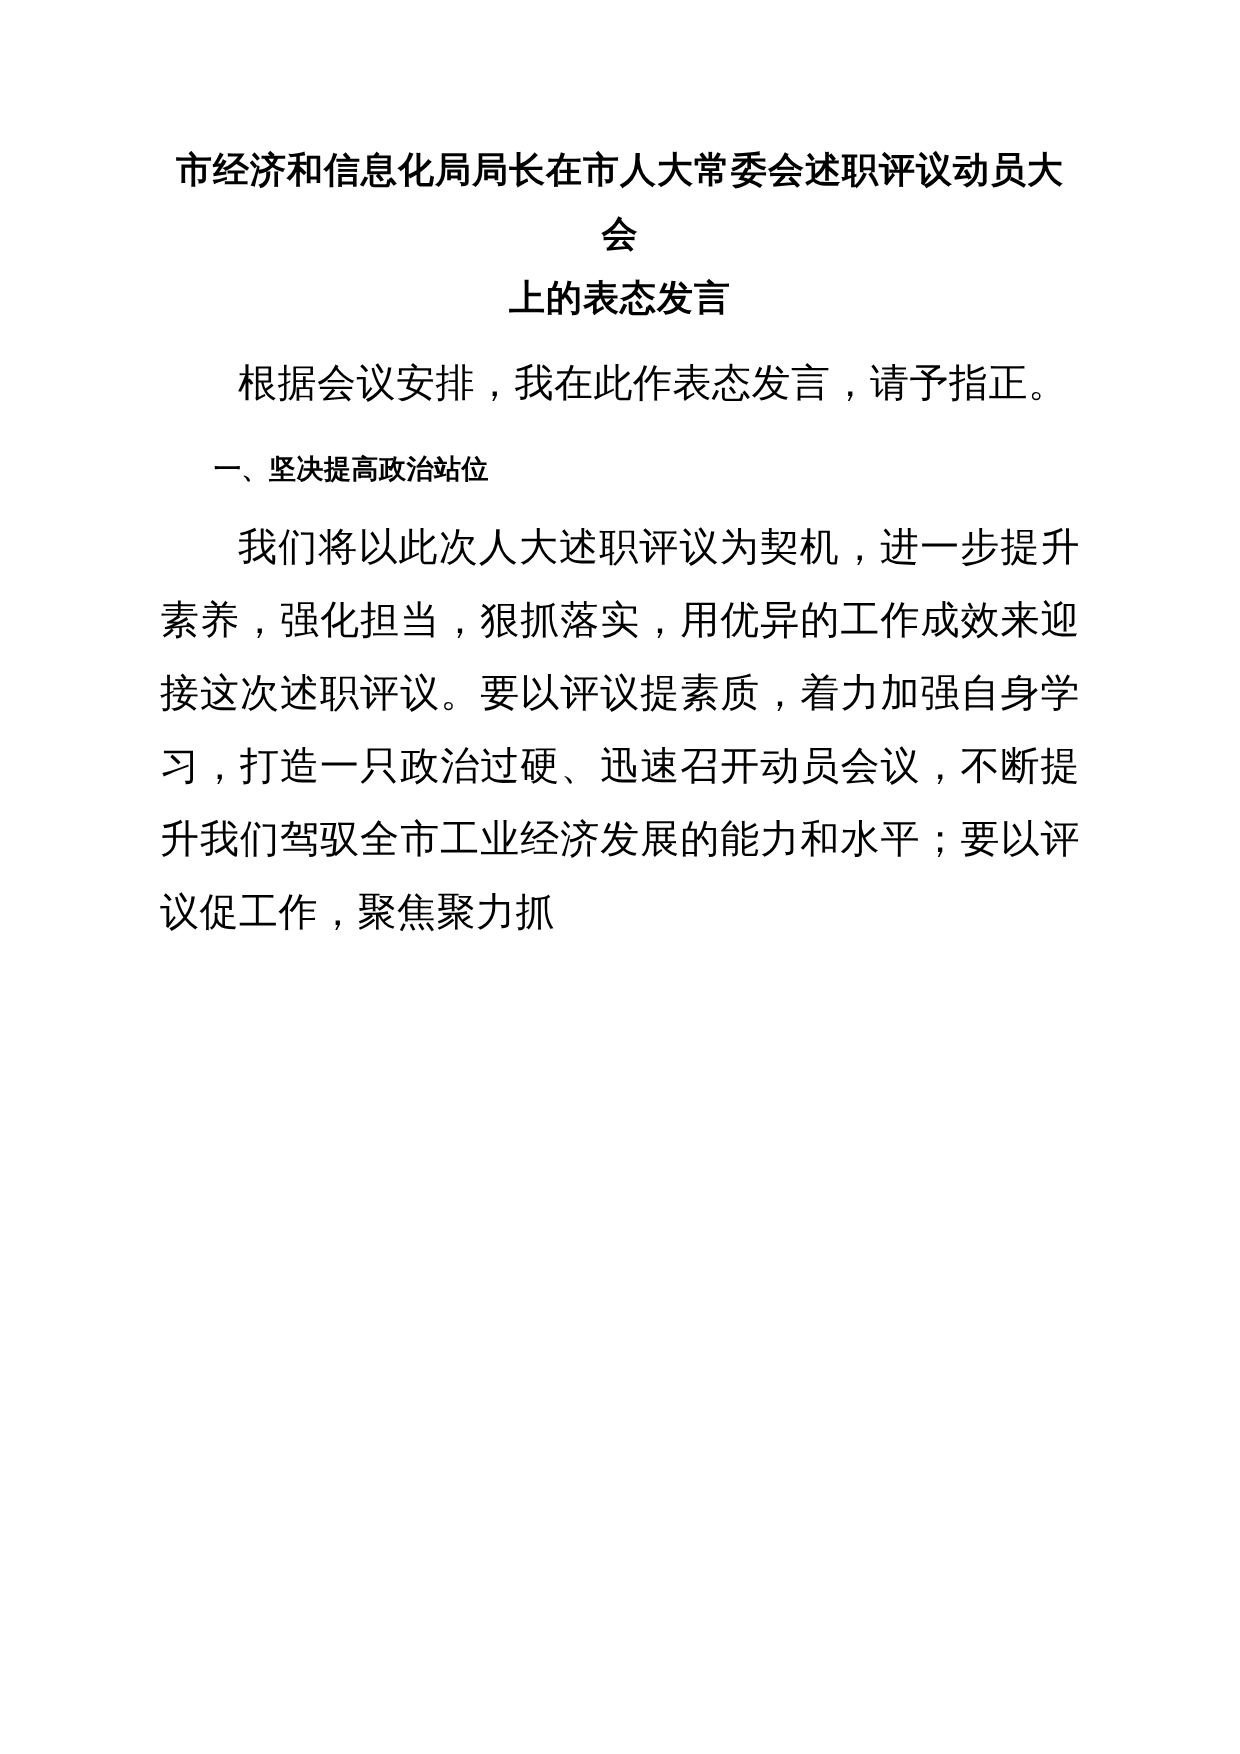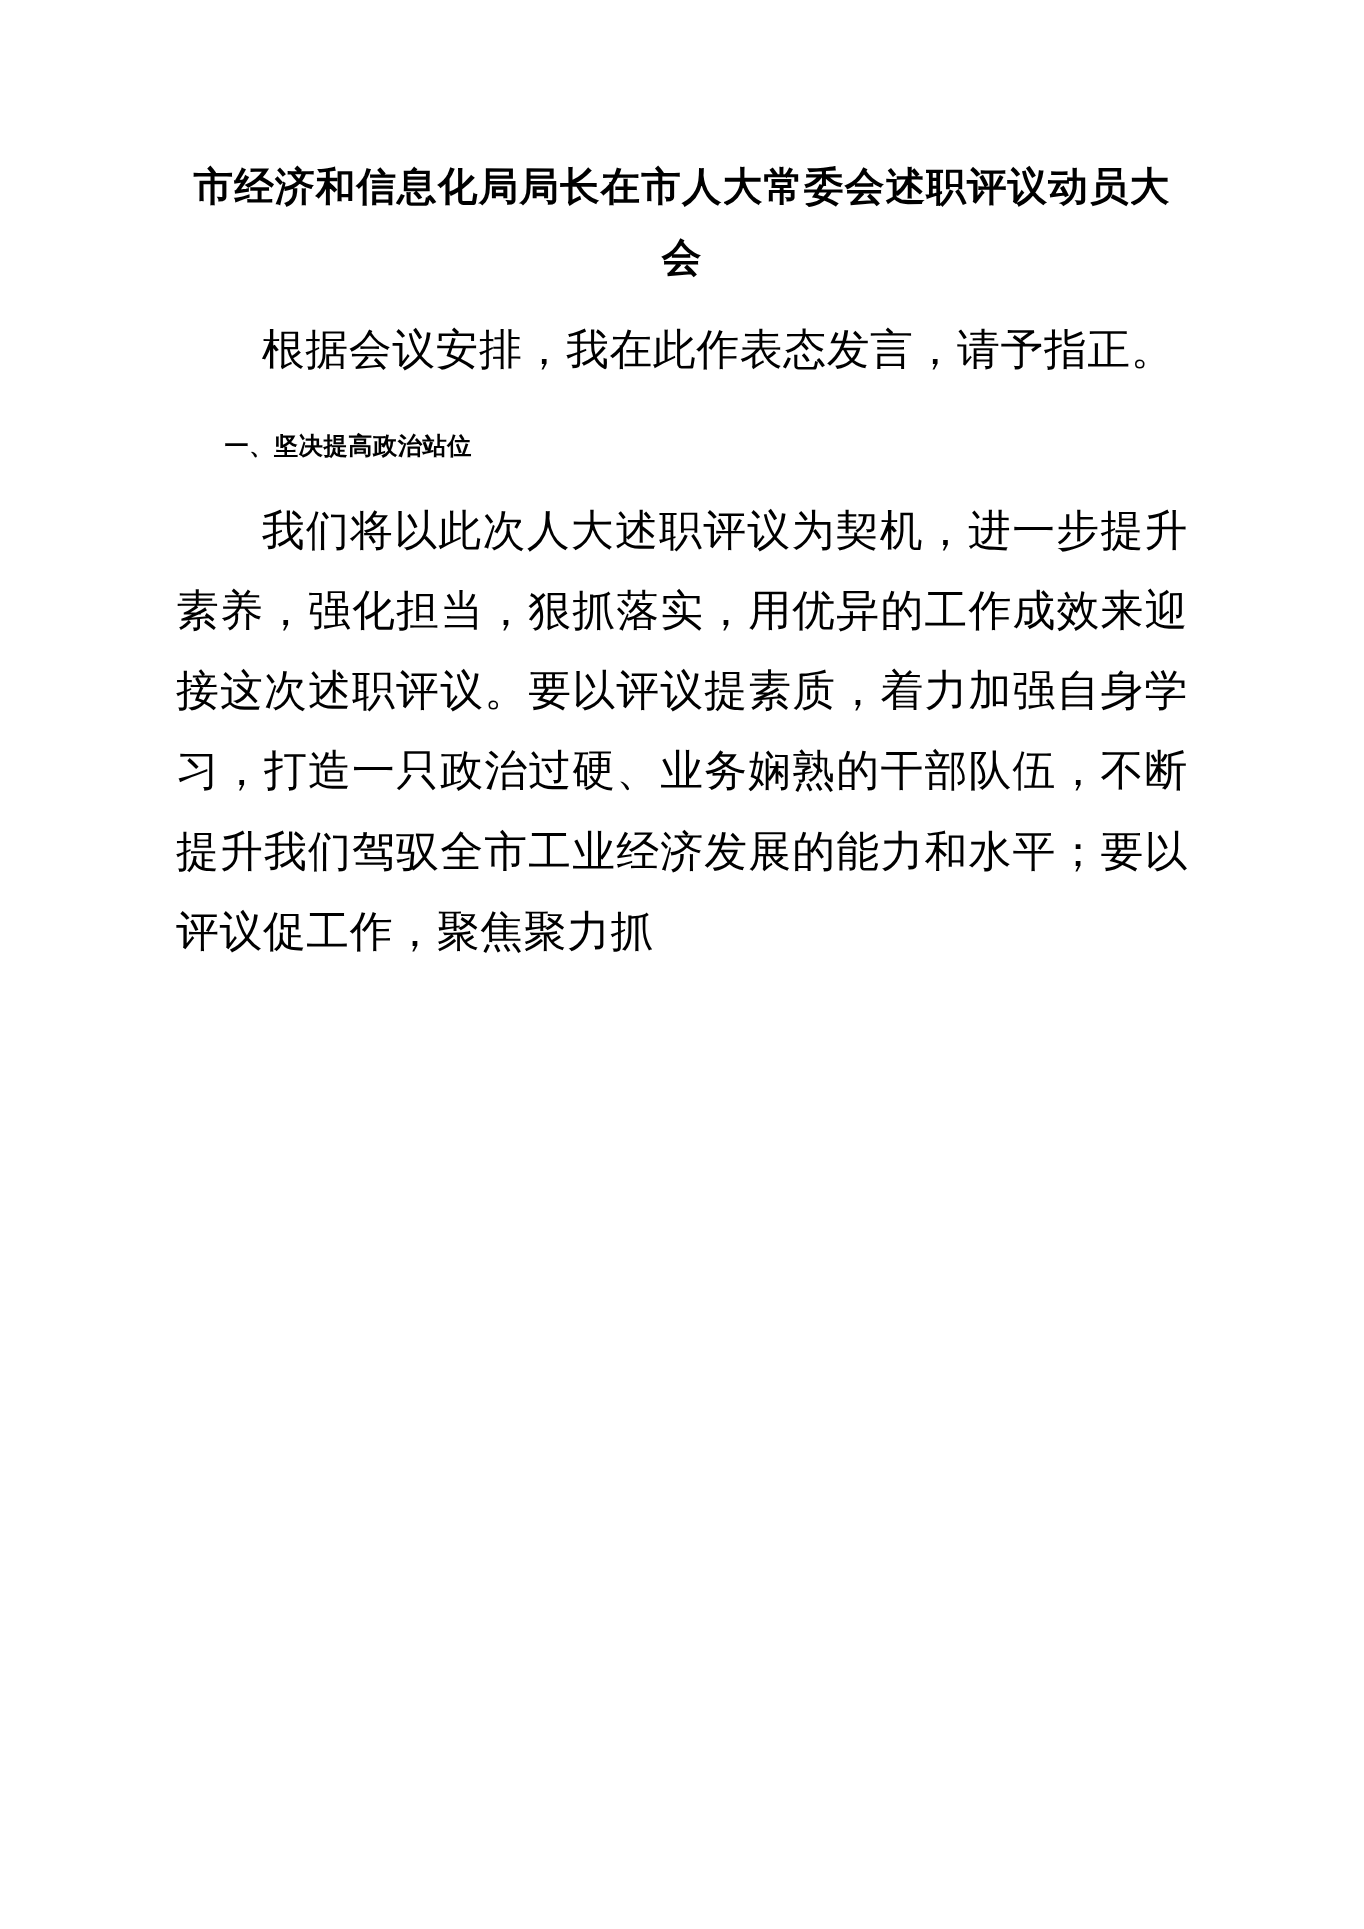--- a/index.html
+++ b/index.html
@@ -34,37 +34,38 @@
     margin: 0 0 4px 0;
     font-size: 39px;
     line-height: 73px;
     text-align: justify;
     text-indent: 2em;
     letter-spacing: 0.5px;
     word-break: break-all;
   }
   .section-heading {
     margin: 14px 0 4px 0;
-    font-size: 22px;
+    font-size: 27px;
     font-weight: 700;
     line-height: 73px;
     text-indent: 2em;
     letter-spacing: 0.5px;
   }
 </style>
 </head>
 <body>
 
 <div class="page">
 
   <h1 class="doc-title">
     <span class="title-line">市经济和信息化局局长在市人大常委会述职评议动员大会</span>
+    <span class="title-line">上的表态发言</span>
   </h1>
 
   <p class="para">根据会议安排，我在此作表态发言，请予指正。</p>
 
   <h2 class="section-heading">一、坚决提高政治站位</h2>
 
 
 
-  <p class="para">我们将以此次人大述职评议为契机，进一步提升素养，强化担当，狠抓落实，用优异的工作成效来迎接这次述职评议。要以评议提素质，着力加强自身学习，打造一只政治过硬、业务娴熟的干部队伍，不断提升我们驾驭全市工业经济发展的能力和水平；要以评议促工作，聚焦聚力抓</p>
+  <p class="para">我们将以此次人大述职评议为契机，进一步提升素养，强化担当，狠抓落实，用优异的工作成效来迎接这次述职评议。要以评议提素质，着力加强自身学习，打造一只政治过硬、迅速召开动员会议，不断提升我们驾驭全市工业经济发展的能力和水平；要以评议促工作，聚焦聚力抓</p>
 
 </div>
 
 </body></html>

